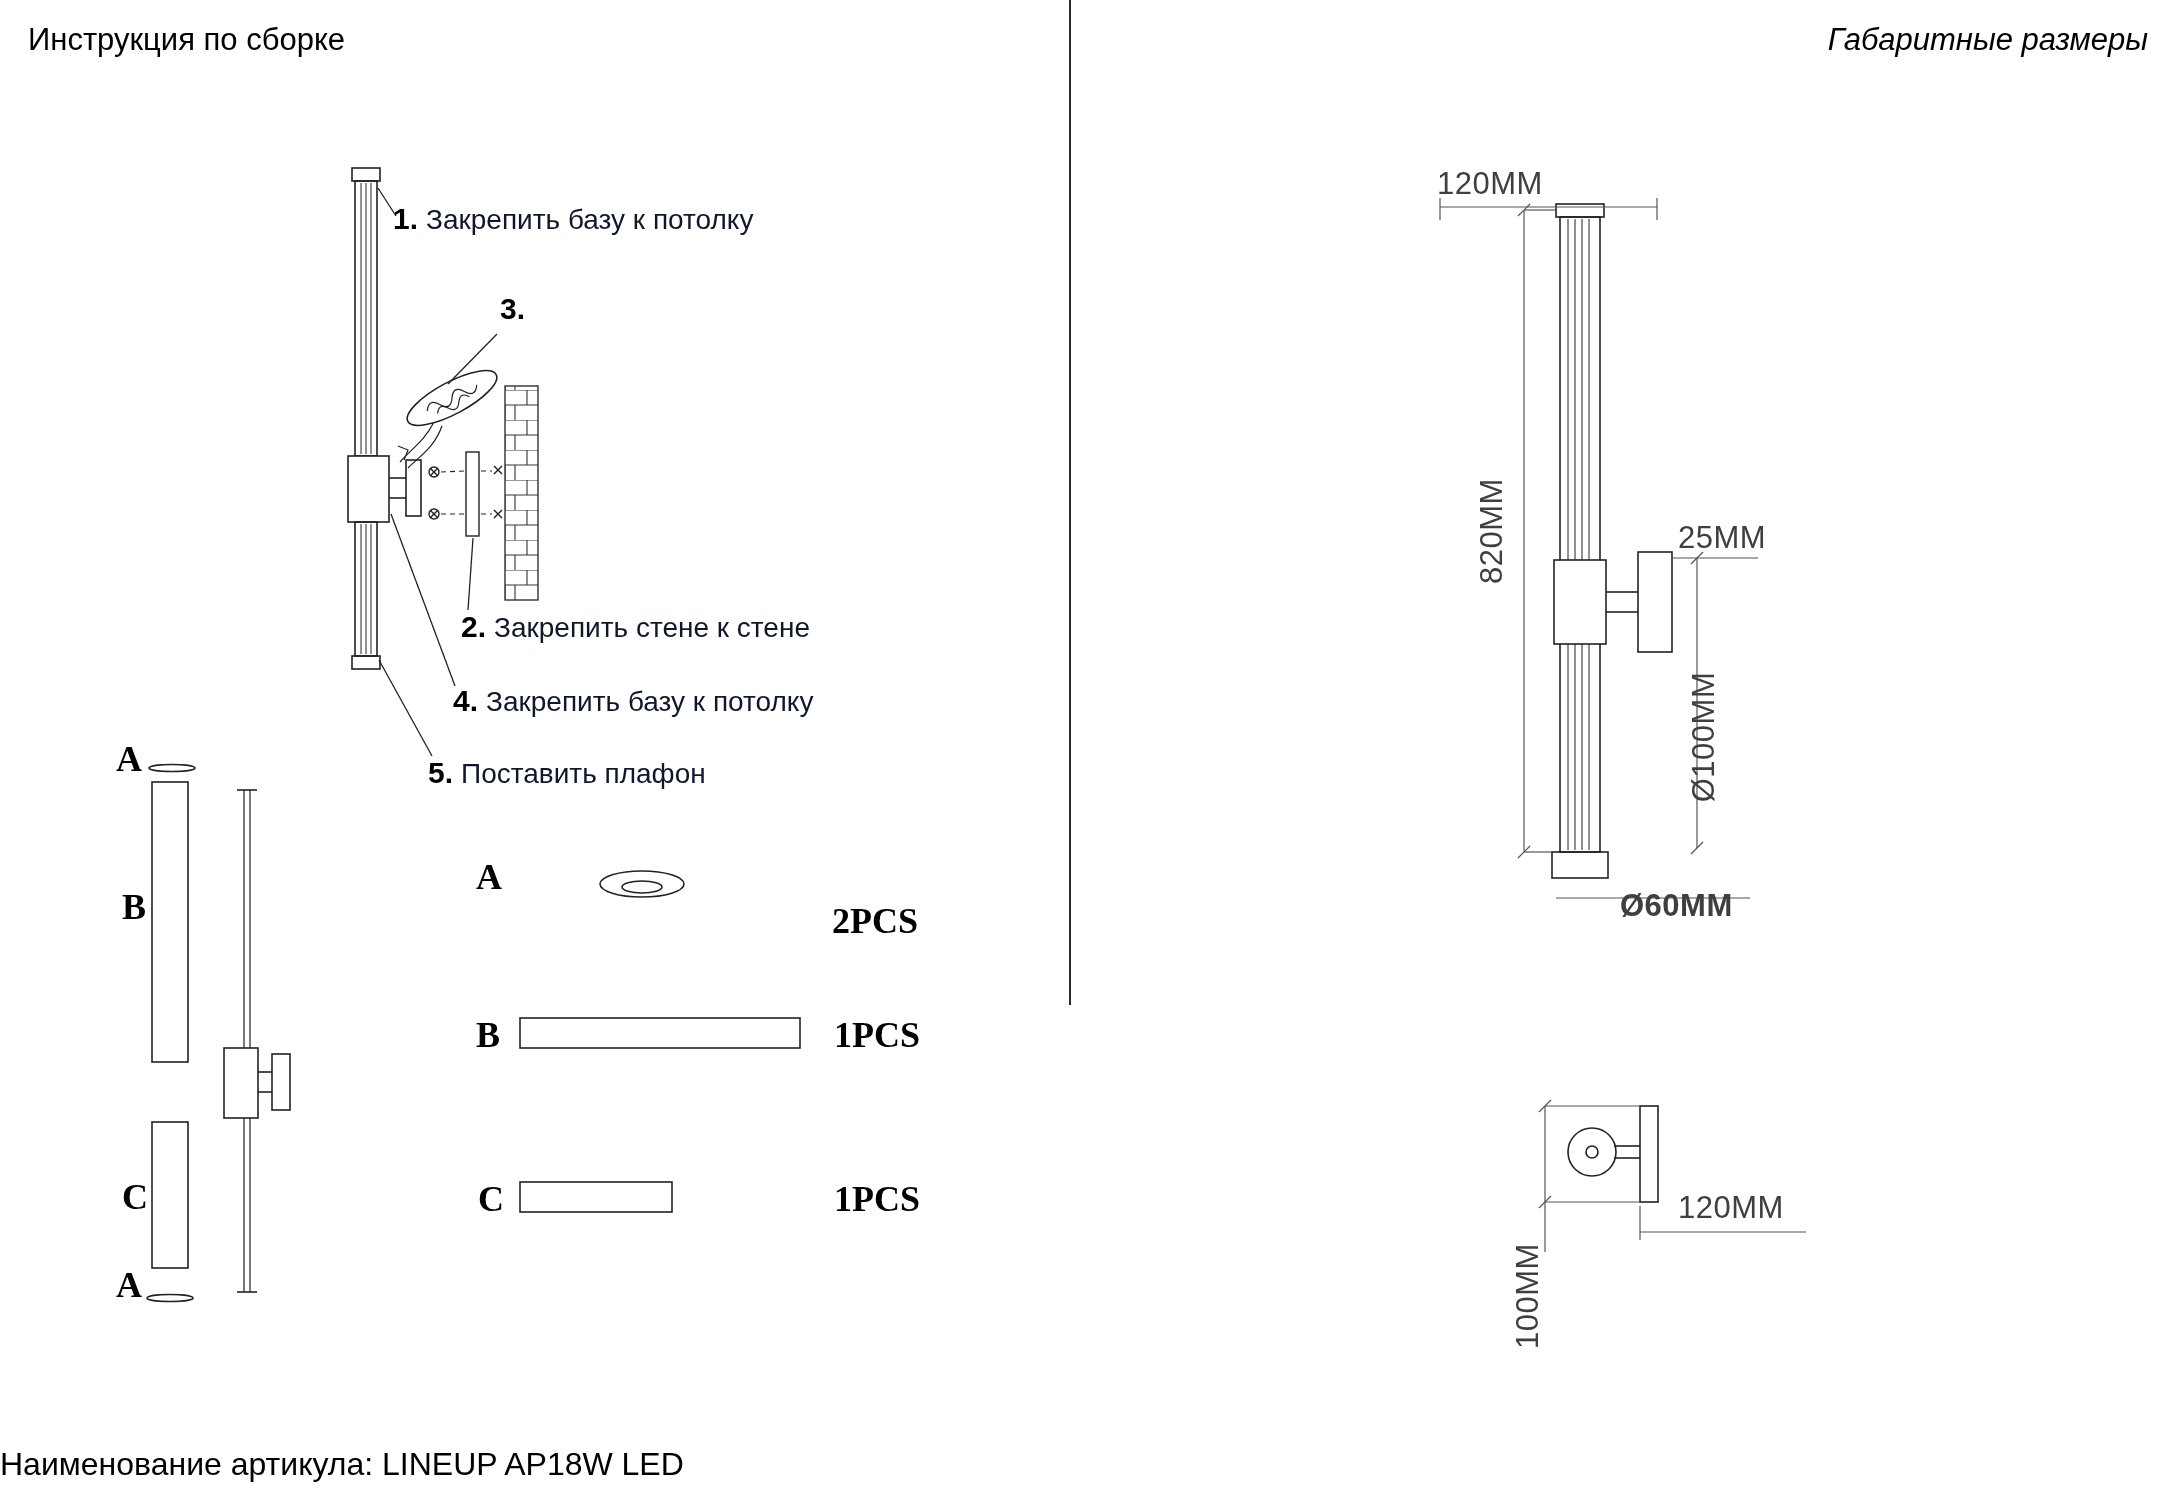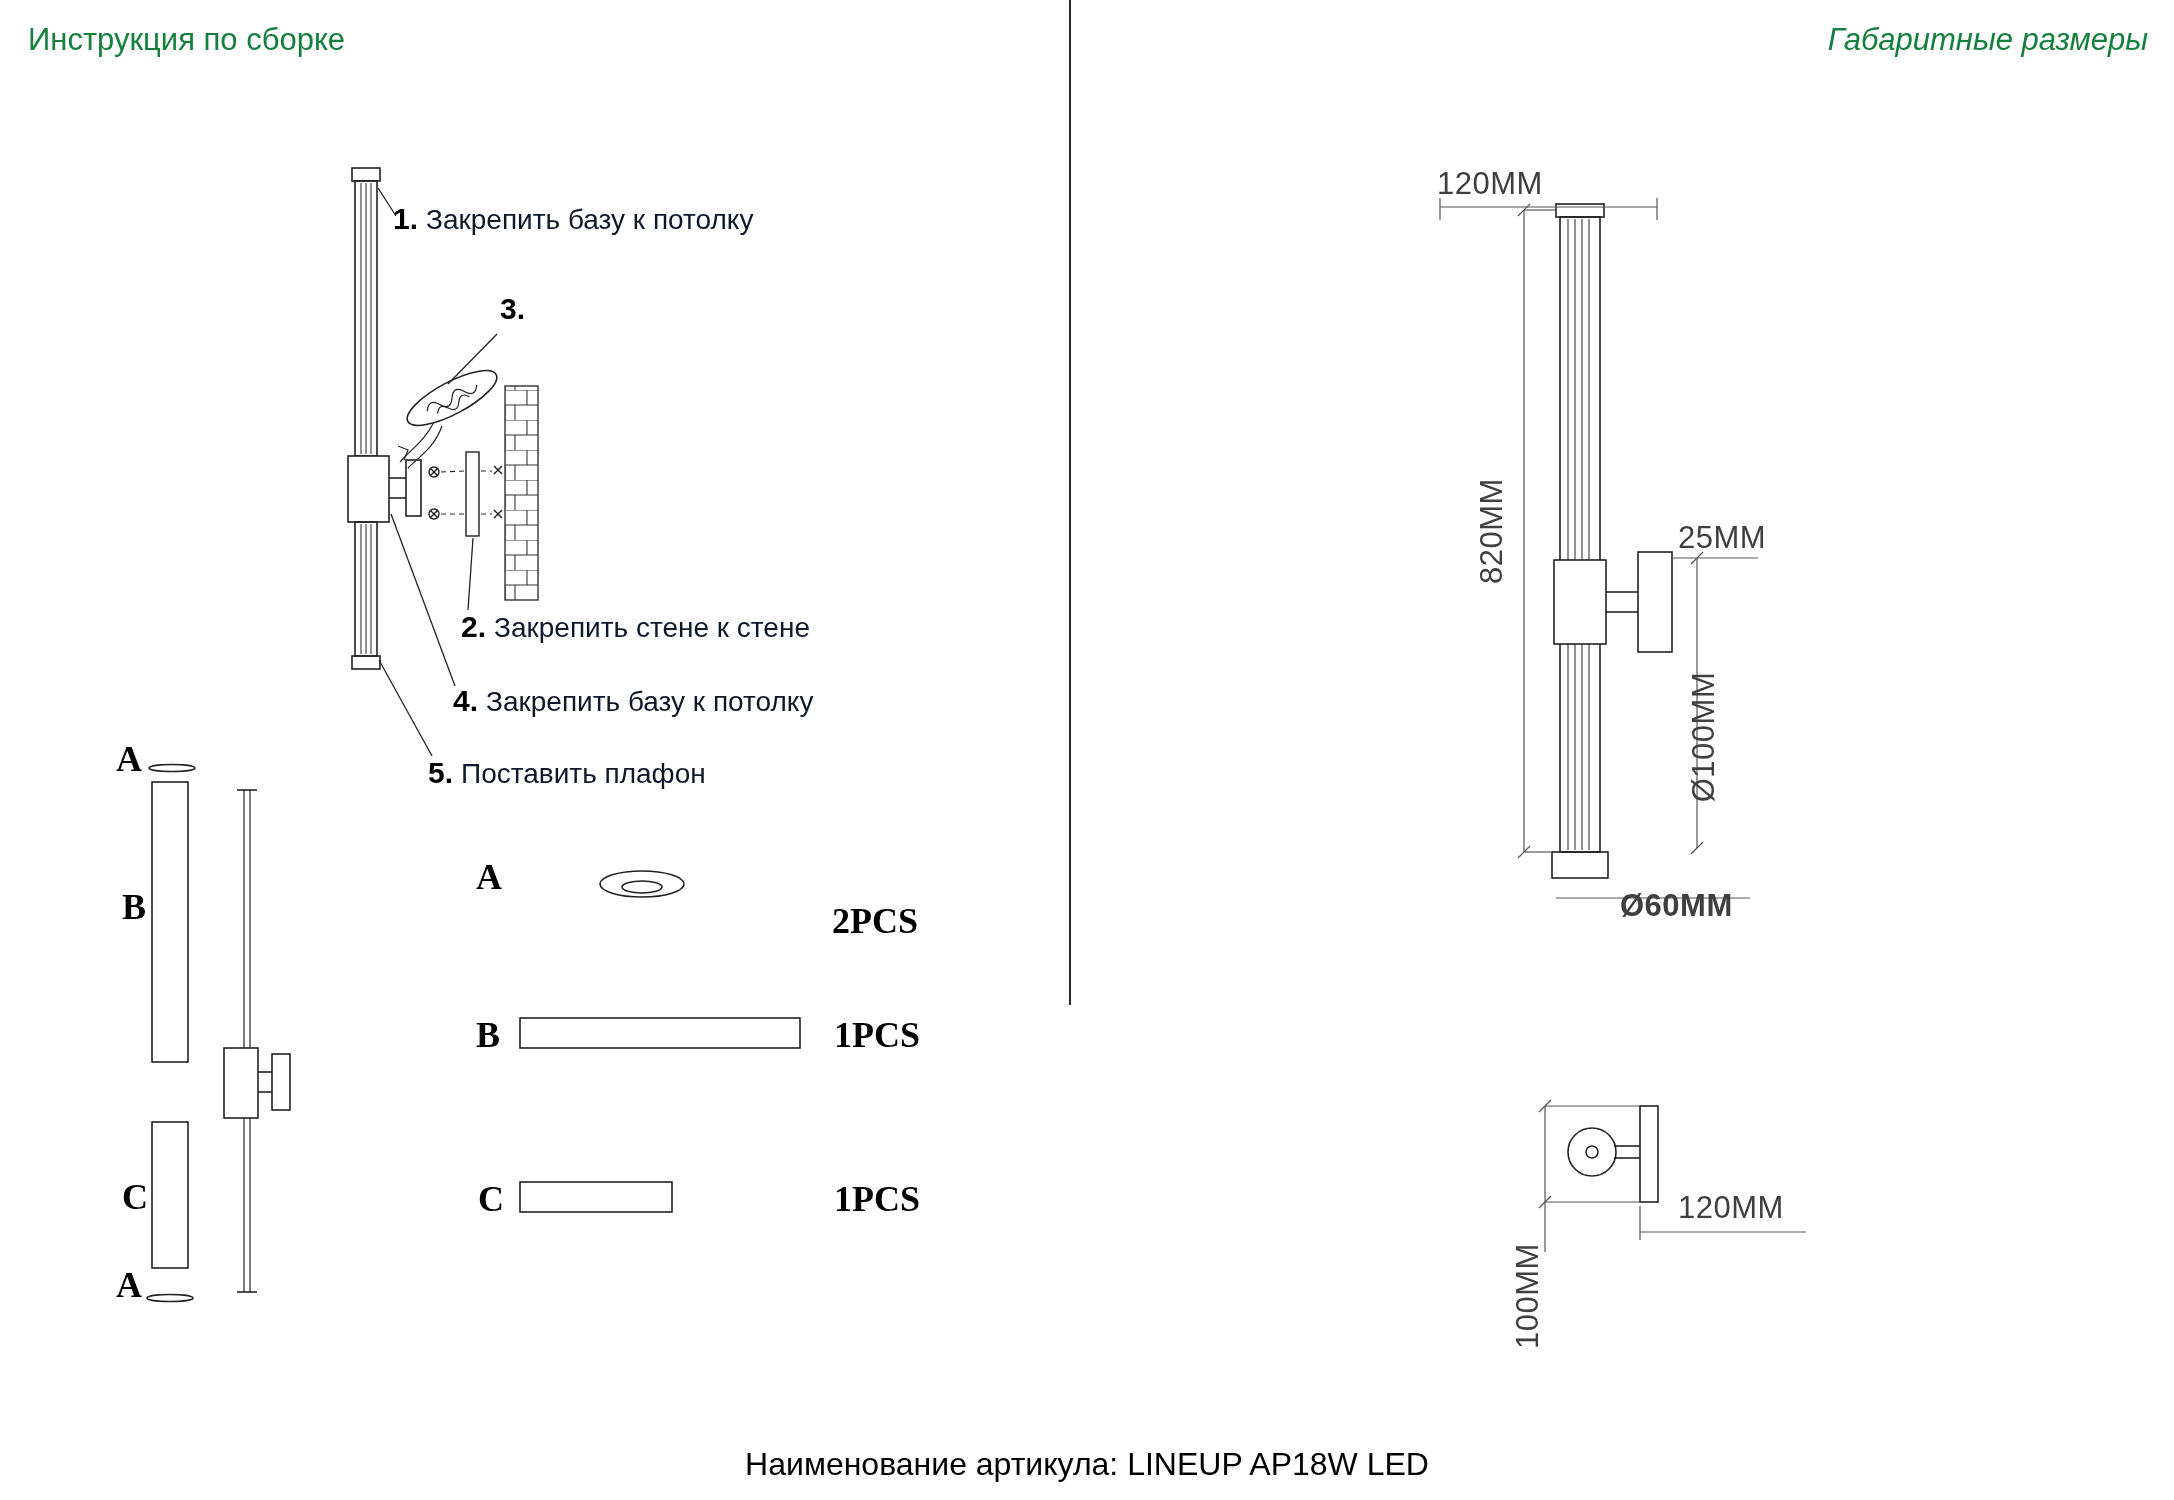--- a/index.html
+++ b/index.html
@@ -6,28 +6,28 @@
   #sheet{
     position:relative;
     width:2174px;height:1500px;
     background:#fff;
     font-family:"Liberation Sans", sans-serif;
     color:#111;
     overflow:hidden;
   }
   #drawing-layer{position:absolute;left:0;top:0;width:2174px;height:1500px;}
   .t{position:absolute;white-space:nowrap;}
-  .header{font-size:31px;color:#15803d;}
+  .header{font-size:31px;color:#000000;}
   .step{display:flex;align-items:baseline;gap:8px;}
   .stepnum{font-weight:700;font-size:30px;color:#000;}
   .steptext{font-size:28px;color:#0f172a;}
   .serif{font-family:"Liberation Serif", serif;font-weight:700;font-size:36px;color:#000;}
   .dim{font-size:31px;color:#3f3f3f;letter-spacing:0.5px;}
   .rot{transform:translate(-50%,-50%) rotate(-90deg);transform-origin:center;}
-  .footer{left:0;width:2174px;text-align:center;font-size:32px;color:#000;}
+  .footer{left:0;width:2174px;text-align:left;font-size:32px;color:#000;}
 </style>
 </head>
 <body>
 
 <div id="sheet">
 
   <svg id="drawing-layer" viewBox="0 0 2174 1500" xmlns="http://www.w3.org/2000/svg">
     <defs>
       <pattern id="brickPat" width="34" height="30" patternUnits="userSpaceOnUse">
         <path d="M0 0 H34 M0 15 H34 M17 0 V15 M5 15 V30 M29 15 V30" stroke="#333" stroke-width="1.1" fill="none"></path>

